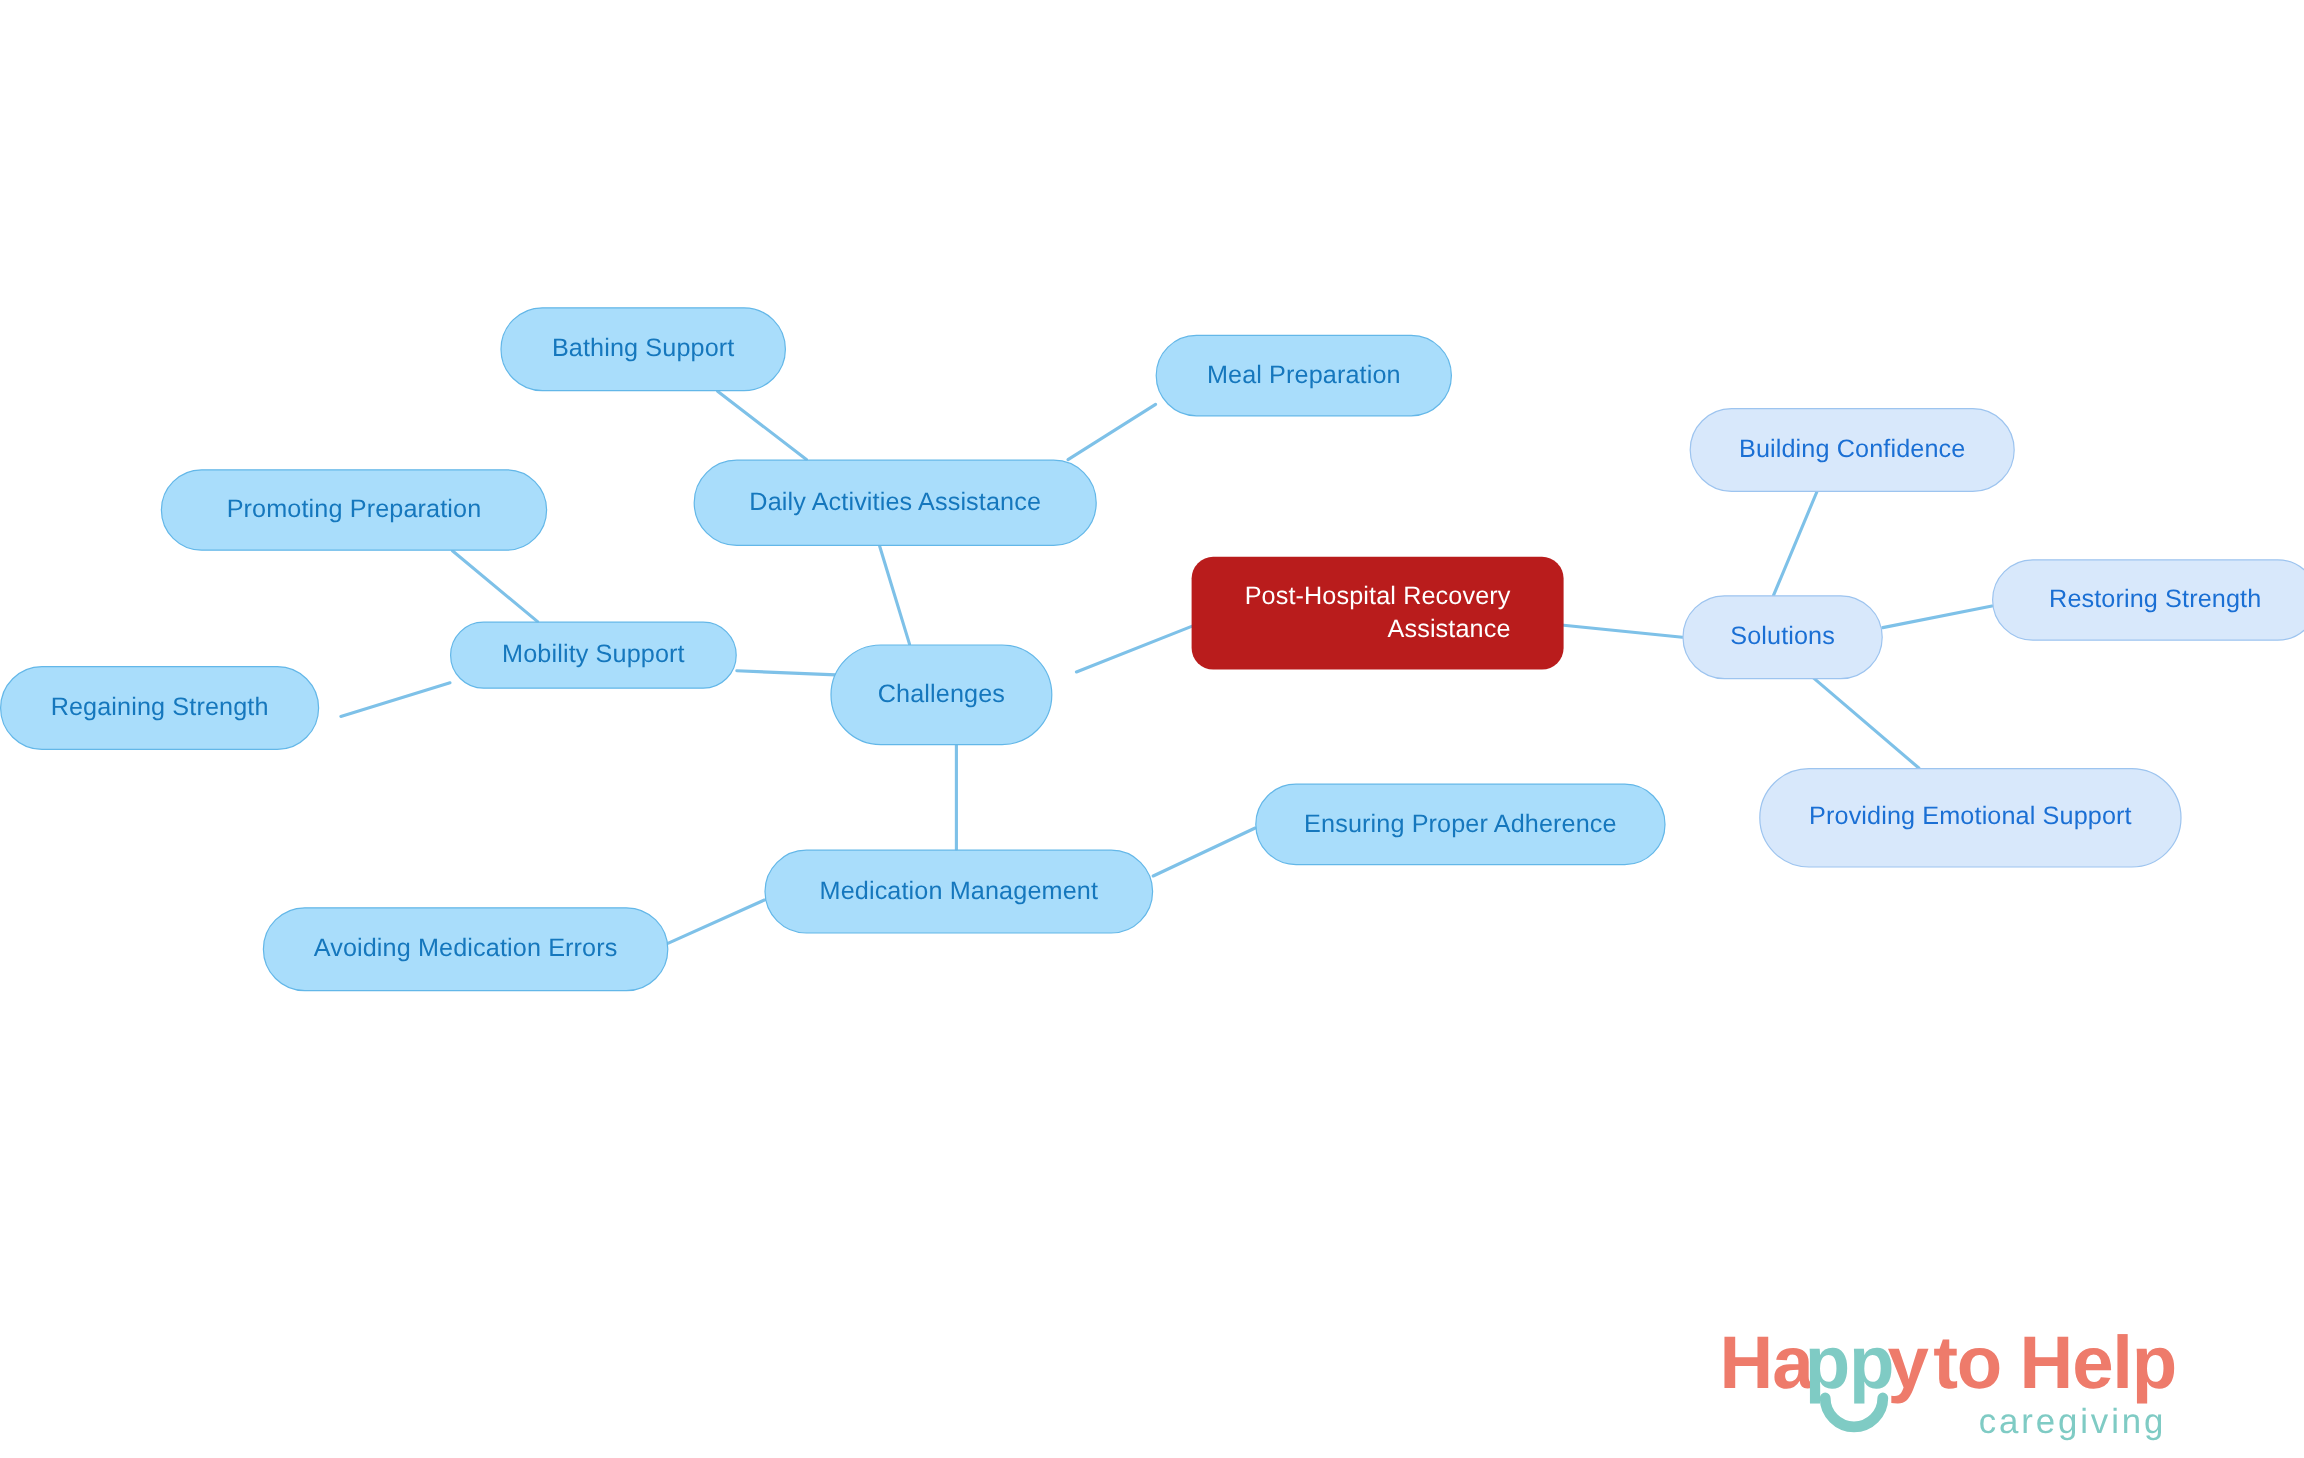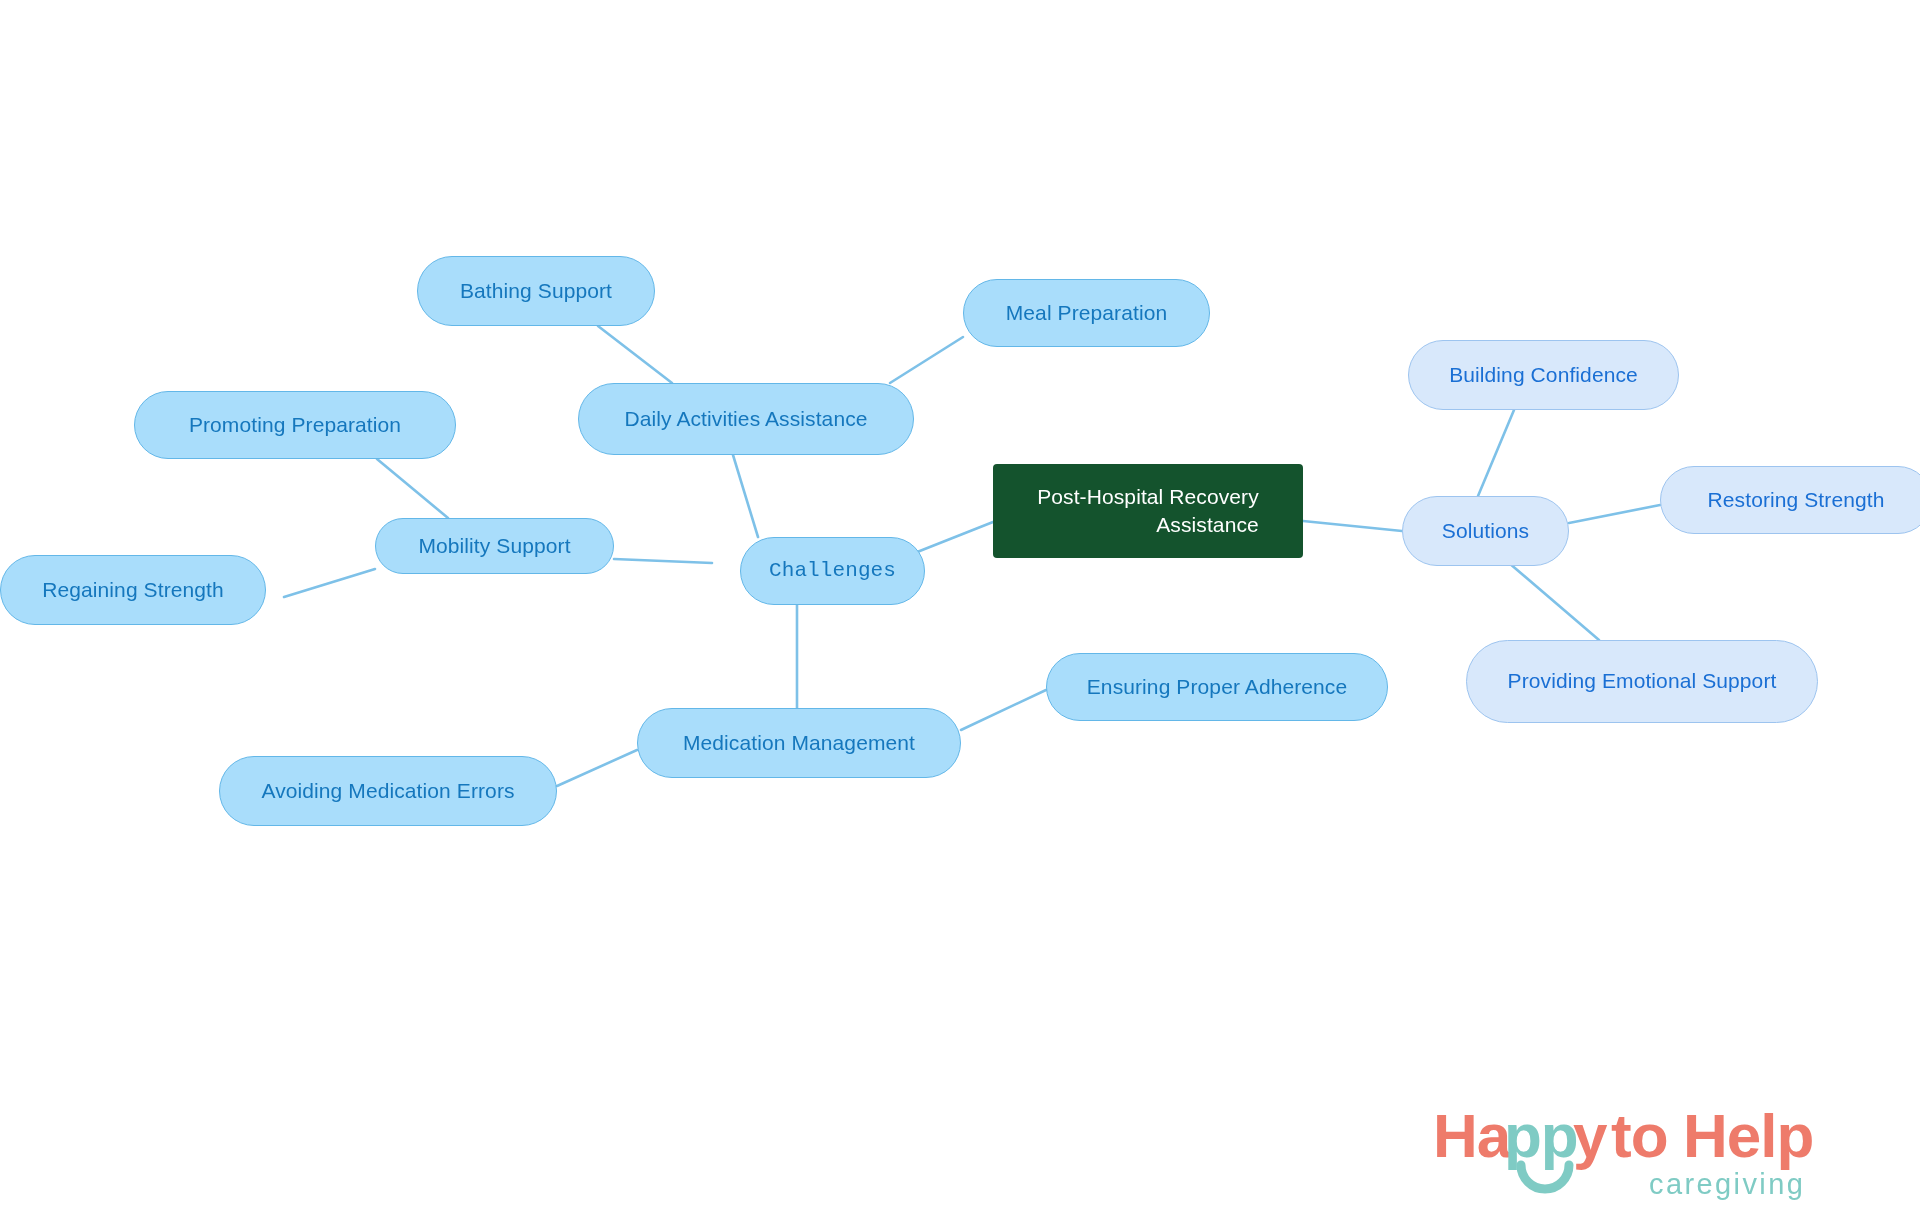--- a/index.html
+++ b/index.html
@@ -60,23 +60,23 @@
 
   
   .tone-b {
     background: #d8e8fb;
     border-color: #9dc4ef;
     color: #1a6fd4;
   }
 
   
   .node.root {
-    background: #14532d;
+    background: #b91c1c;
     border: none;
-    border-radius: 4px;
+    border-radius: 18px;
     color: #ffffff;
     font-size: 21px;
     line-height: 1.35;
   }
 
   
   #brand-logo {
     position: absolute;
     left: 1433px;
     top: 1103px;
@@ -112,21 +112,21 @@
       <div class="node leaf tone-a" style="left: 417px; top: 256px; width: 238px; height: 70px;">Bathing Support</div>
       <div class="node leaf tone-a" style="left: 963px; top: 279px; width: 247px; height: 68px;">Meal Preparation</div>
       <div class="node leaf tone-b" style="left: 1408px; top: 340px; width: 271px; height: 70px;">Building Confidence</div>
       <div class="node leaf tone-a" style="left: 134px; top: 391px; width: 322px; height: 68px;">Promoting Preparation</div>
       <div class="node leaf tone-a" style="left: 578px; top: 383px; width: 336px; height: 72px;">Daily Activities Assistance</div>
       <div class="node leaf tone-b" style="left: 1660px; top: 466px; width: 272px; height: 68px;">Restoring Strength</div>
       <div class="node root" style="left: 993px; top: 464px; width: 310px; height: 94px;">Post-Hospital Recovery
 Assistance</div>
       <div class="node leaf tone-b" style="left: 1402px; top: 496px; width: 167px; height: 70px;">Solutions</div>
       <div class="node leaf tone-a" style="left: 375px; top: 518px; width: 239px; height: 56px;">Mobility Support</div>
-      <div class="node leaf tone-a" style="left: 740px; top: 537px; width: 185px; height: 68px; font-family: Liberation Mono, monospace;">Challenges</div>
+      <div class="node leaf tone-a" style="left: 692px; top: 537px; width: 185px; height: 84px;">Challenges</div>
       <div class="node leaf tone-a" style="left: 0; top: 555px; width: 266px; height: 70px;">Regaining Strength</div>
       <div class="node leaf tone-b" style="left: 1466px; top: 640px; width: 352px; height: 83px;">Providing Emotional Support</div>
       <div class="node leaf tone-a" style="left: 1046px; top: 653px; width: 342px; height: 68px;">Ensuring Proper Adherence</div>
       <div class="node leaf tone-a" style="left: 637px; top: 708px; width: 324px; height: 70px;">Medication Management</div>
       <div class="node leaf tone-a" style="left: 219px; top: 756px; width: 338px; height: 70px;">Avoiding Medication Errors</div>
     </div>
 
   <svg id="brand-logo" viewBox="0 0 460 100" xmlns="http://www.w3.org/2000/svg">
     <text id="logo-happy-a" x="0" y="54" font-family="'Liberation Sans', sans-serif" font-size="62" font-weight="bold" letter-spacing="-1" fill="#ee7b6b">Ha</text>
     <text id="logo-happy-b" x="71" y="54" font-family="'Liberation Sans', sans-serif" font-size="62" font-weight="bold" letter-spacing="-1" fill="#7fcbc4">pp</text>

